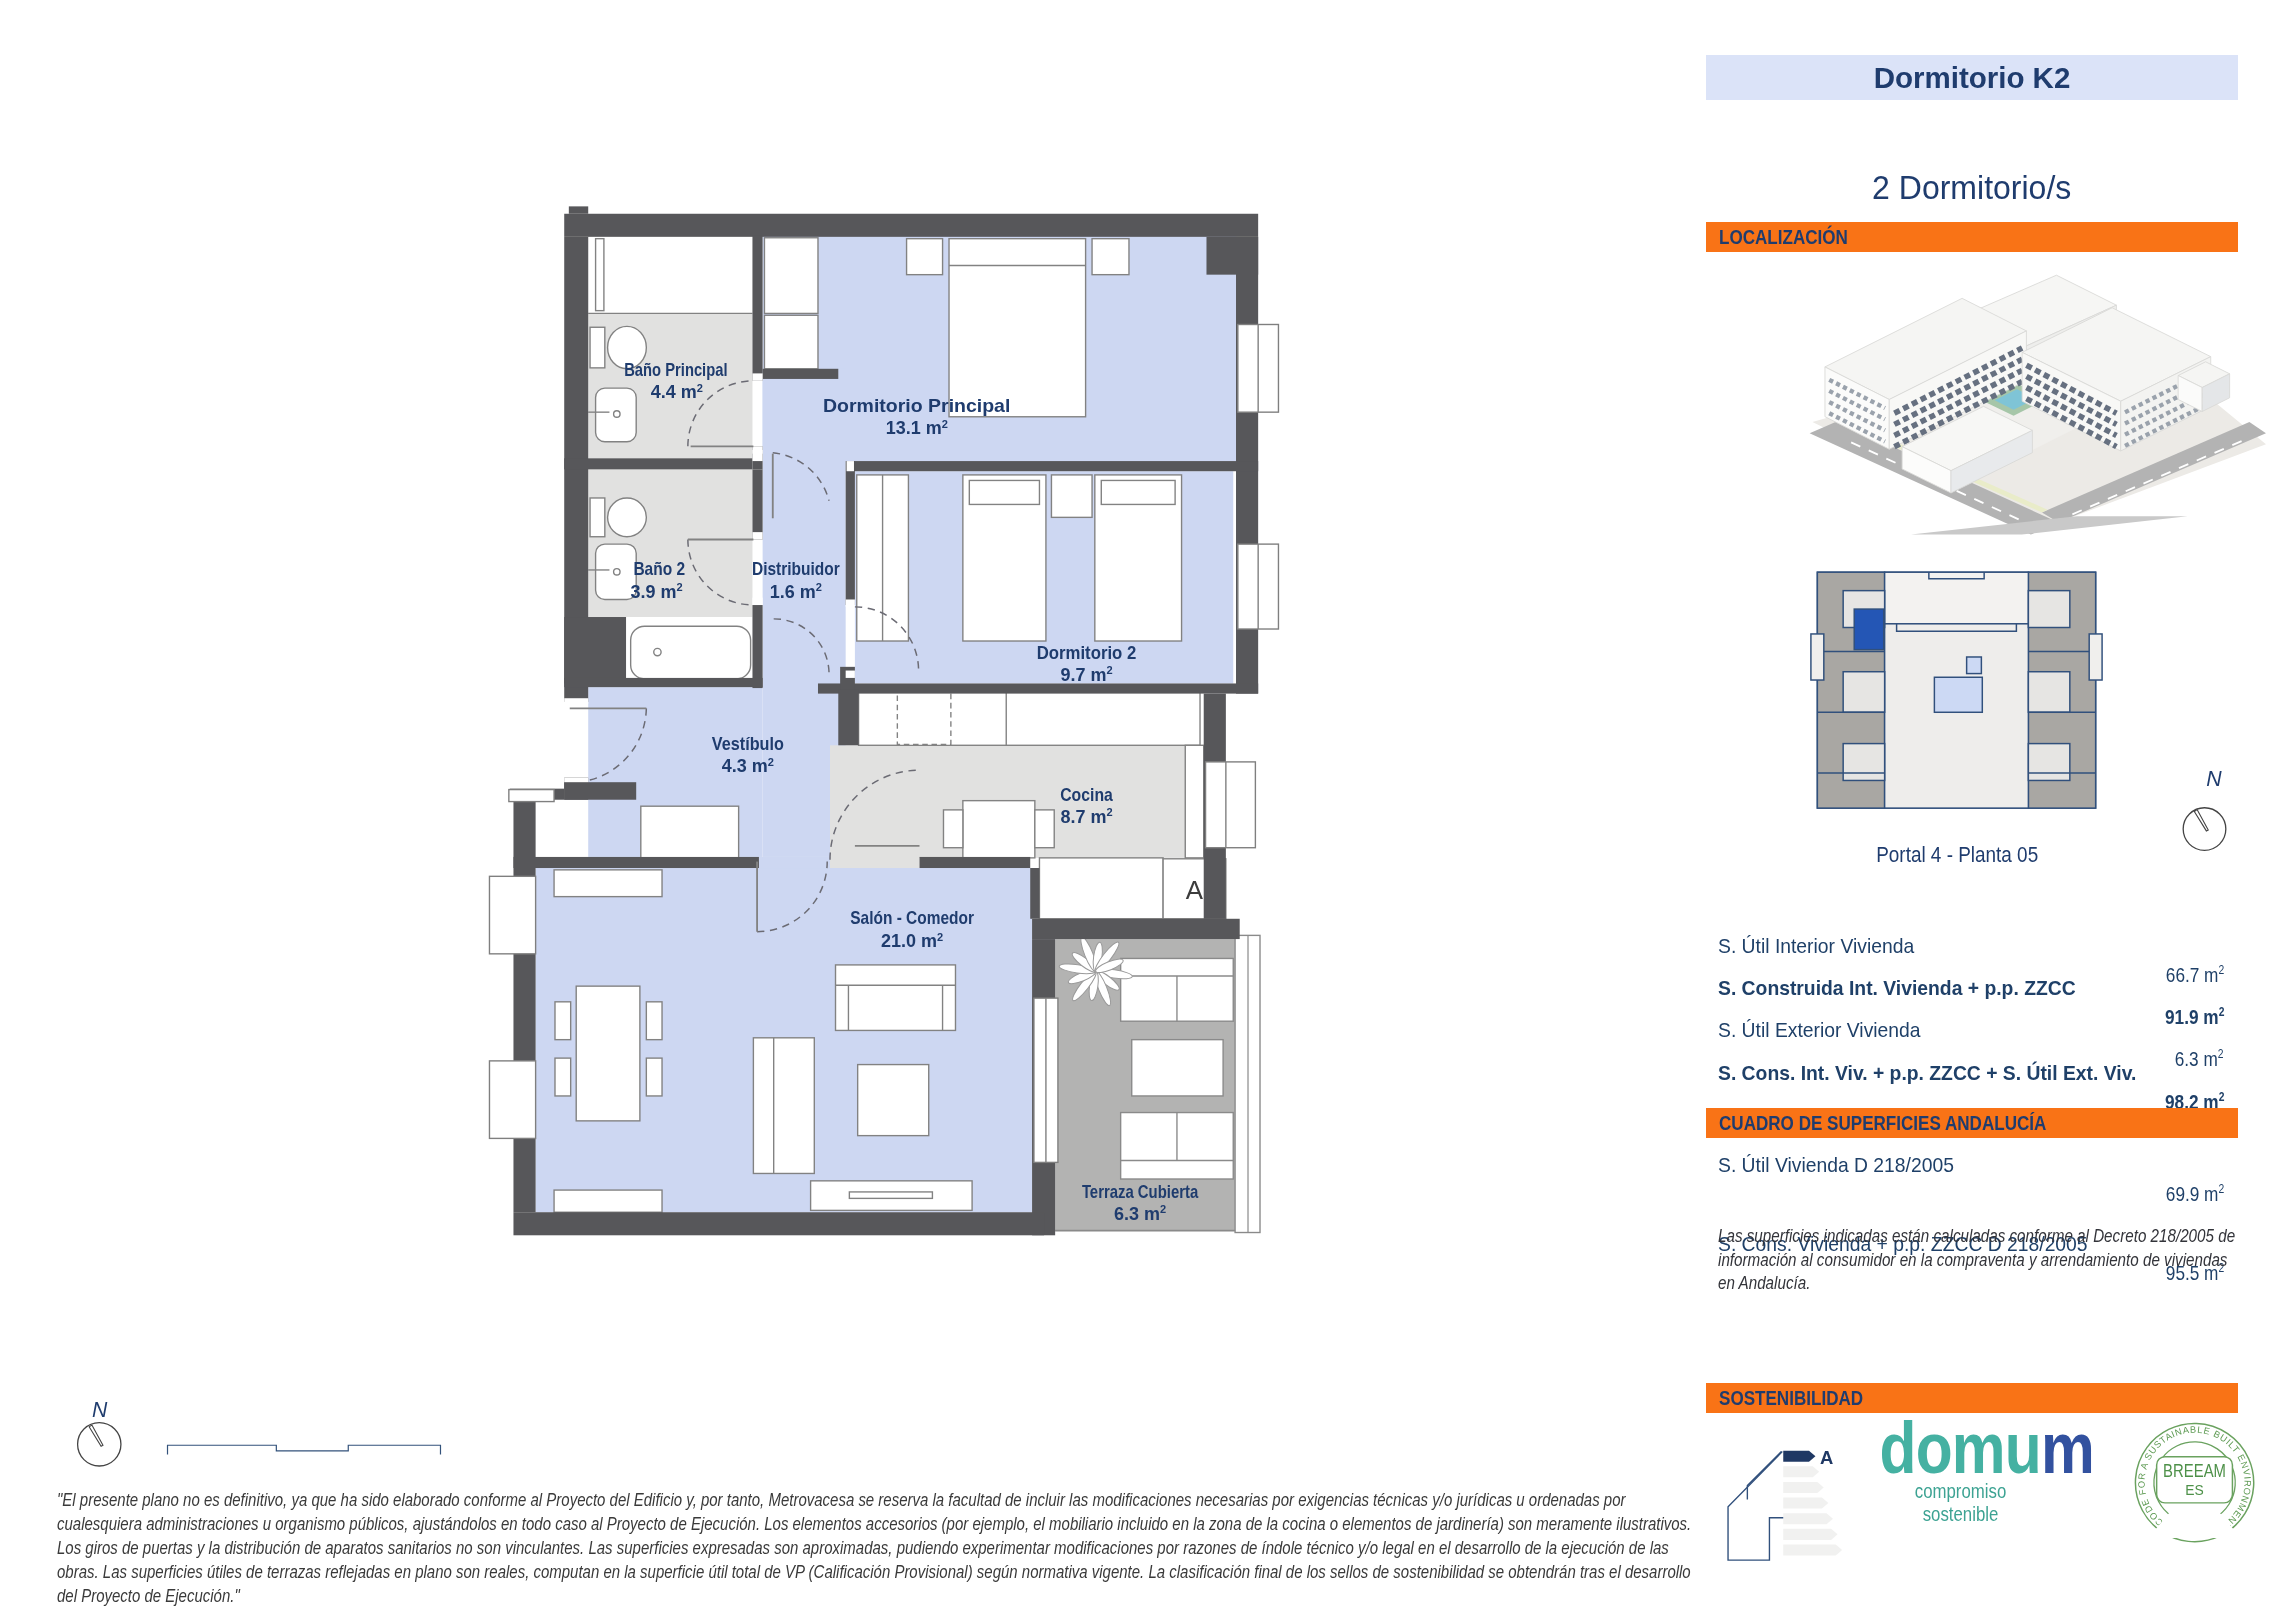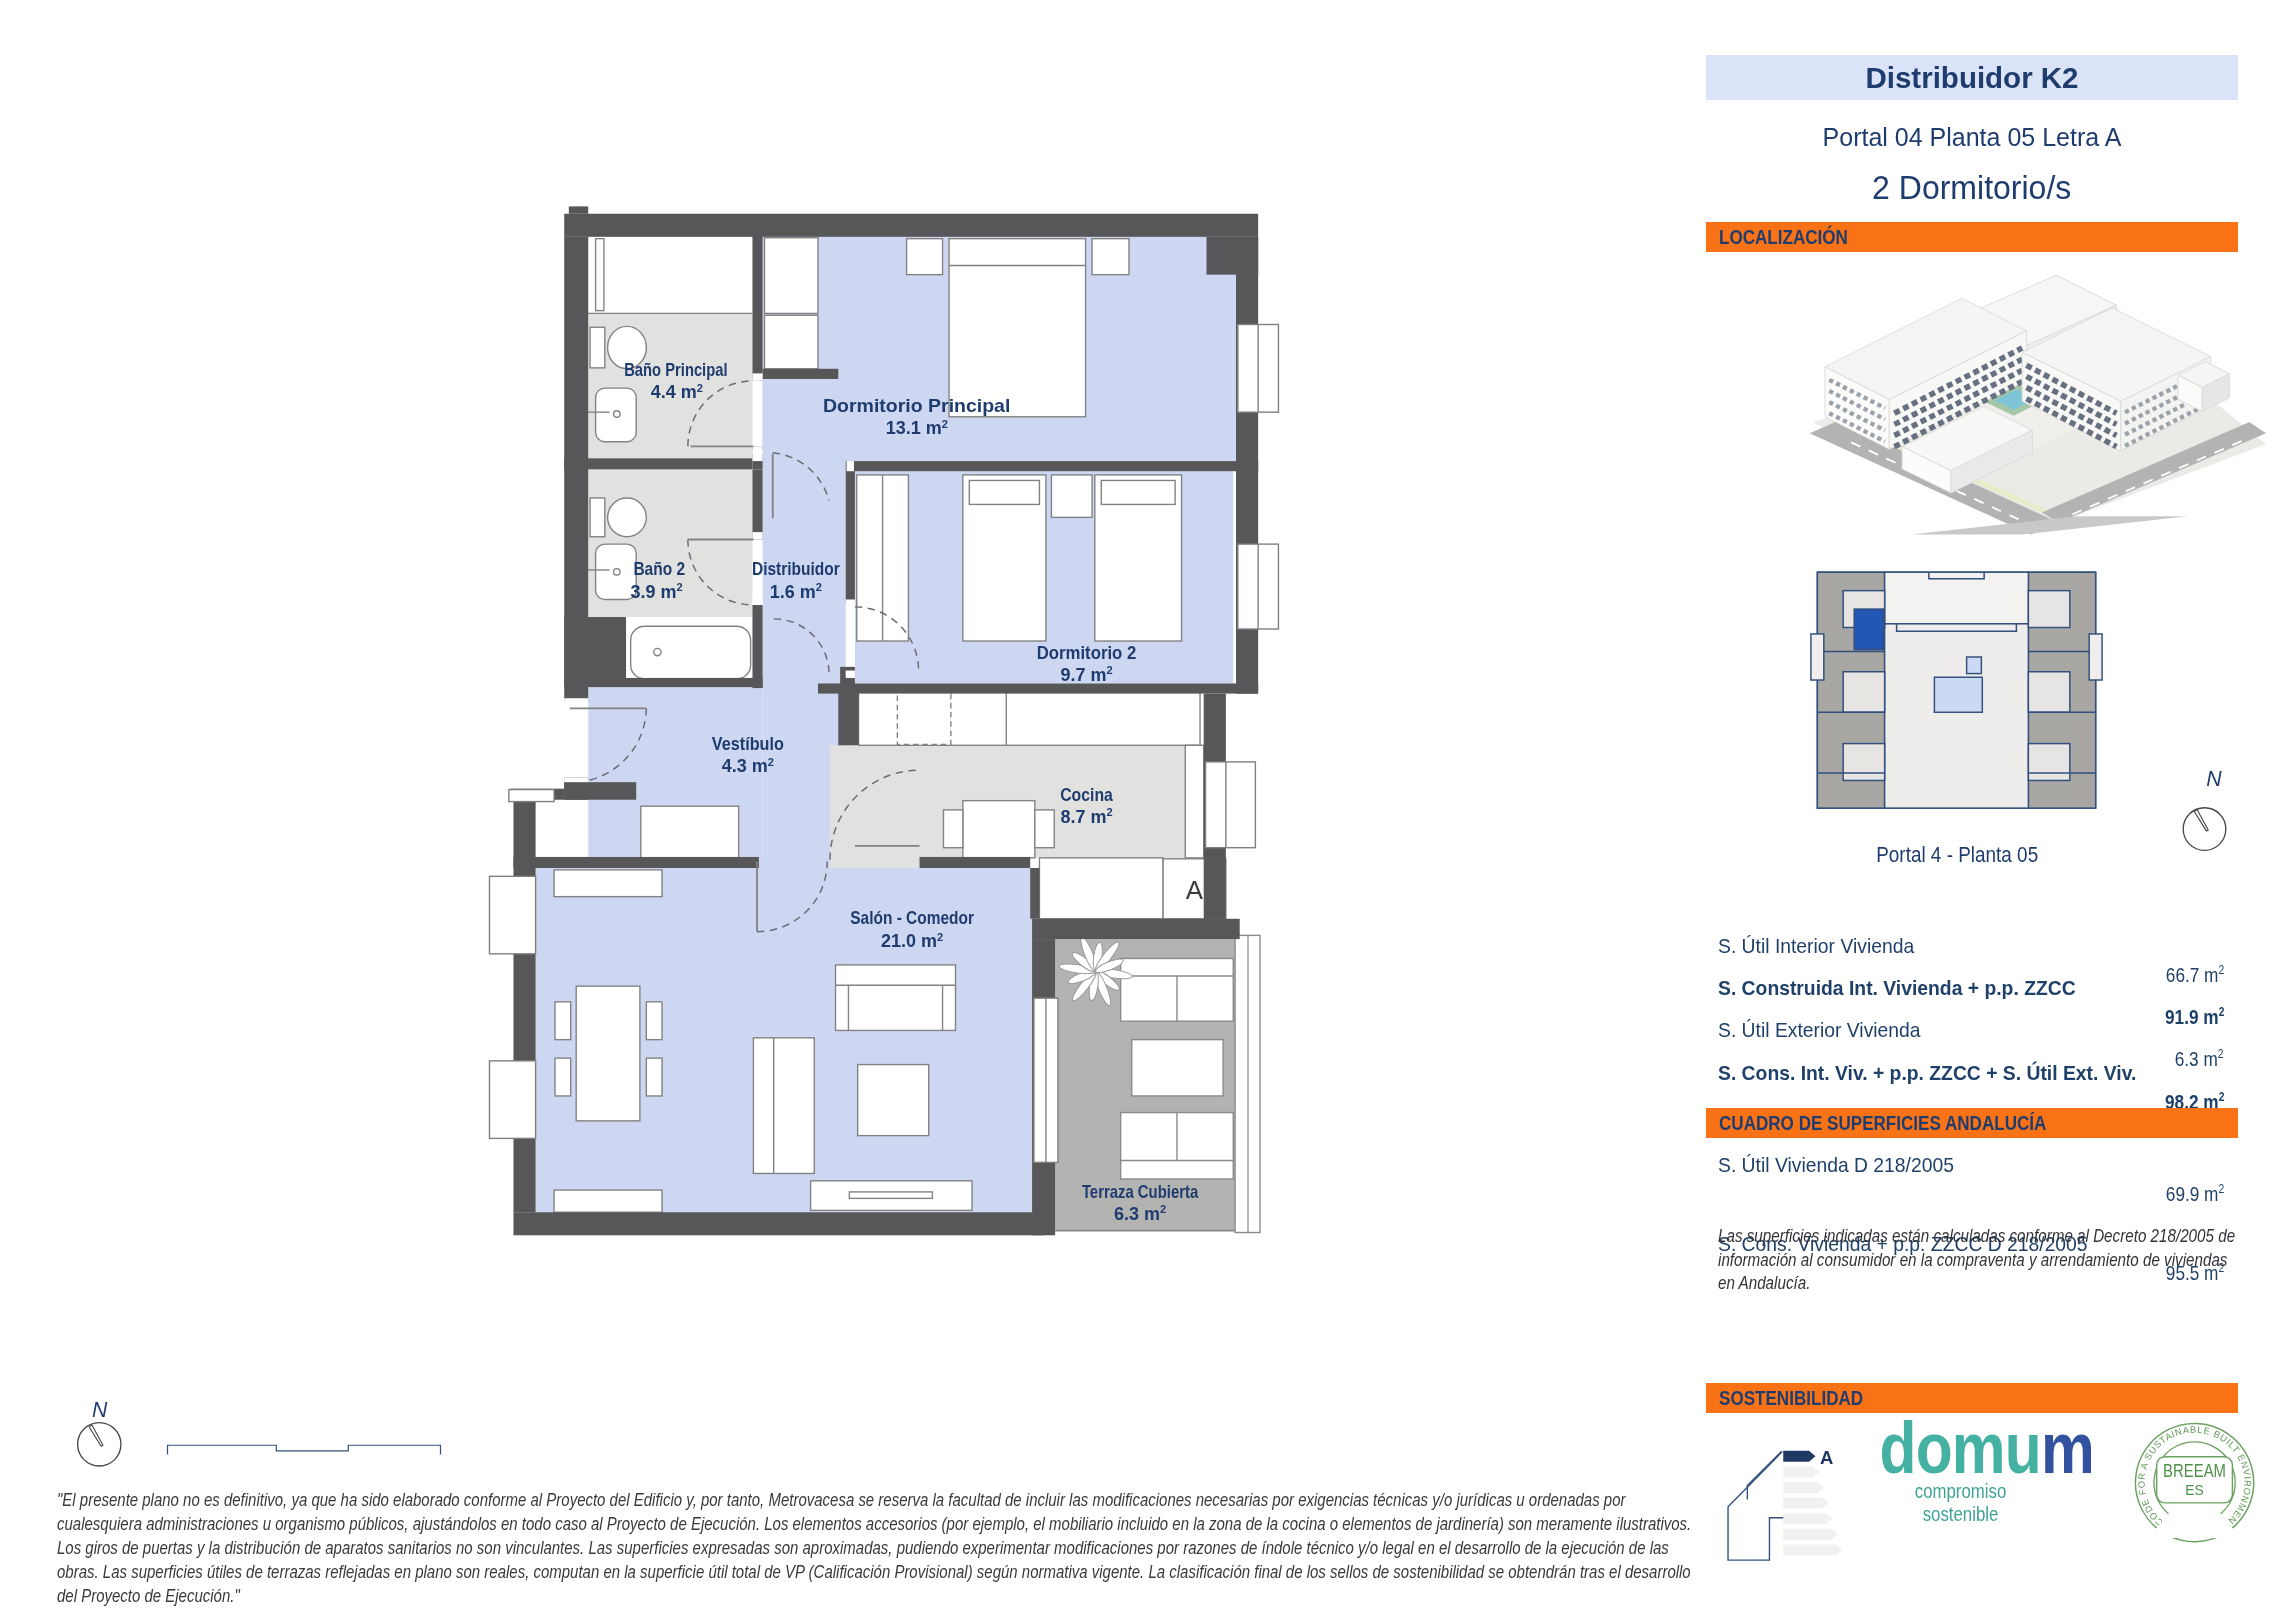--- a/index.html
+++ b/index.html
@@ -12,22 +12,21 @@
   .lab{display:inline-block;transform:scaleX(.92);transform-origin:0 0;white-space:nowrap;}
   .val{position:absolute;right:0;top:0;margin-top:29px;}
   .vin{display:inline-block;transform:scaleX(.82);transform-origin:100% 0;white-space:nowrap;}
   sup{font-size:60%;}
 </style>
 </head>
 <body>
 <div id="page">
 
   <div class="abs" style="left:1706px;top:55px;width:532px;height:45px;background:#dbe3f8;"></div>
-  <div class="abs" style="left:1706px;top:55px;width:532px;height:45px;text-align:center;font-weight:bold;font-size:29.5px;line-height:45px;color:#1f3c6e;"><span style="display:inline-block;">Distribuidor K2</span></div>
-  <div class="abs" style="left:1706px;top:123px;width:532px;text-align:center;font-size:25px;color:#1f3c6e;"><span style="display:inline-block;">Portal 04 Planta 05 Letra A</span></div>
+  <div class="abs" style="left:1706px;top:55px;width:532px;height:45px;text-align:center;font-weight:bold;font-size:29.5px;line-height:45px;color:#1f3c6e;"><span style="display:inline-block;">Dormitorio K2</span></div>
   <div class="abs" style="left:1706px;top:169px;width:532px;text-align:center;font-size:33px;color:#1f3c6e;"><span style="display:inline-block;transform:scaleX(.97);">2 Dormitorio/s</span></div>
 
   <div class="bar" style="top:222px;">
       <span class="bartxt">LOCALIZACIÓN</span>
     </div>
 
   <svg class="abs" style="left:1800px;top:258px;" width="471" height="295" viewBox="0 0 510 320">
     <polygon points="13,178 357,80 505,202 255,296" fill="#eceae6"></polygon>
     <polygon points="10,190 250,300 280,287 40,177" fill="#b3b3b3"></polygon>
     <polygon points="280,287 505,190 487,178 262,276" fill="#b3b3b3"></polygon>

